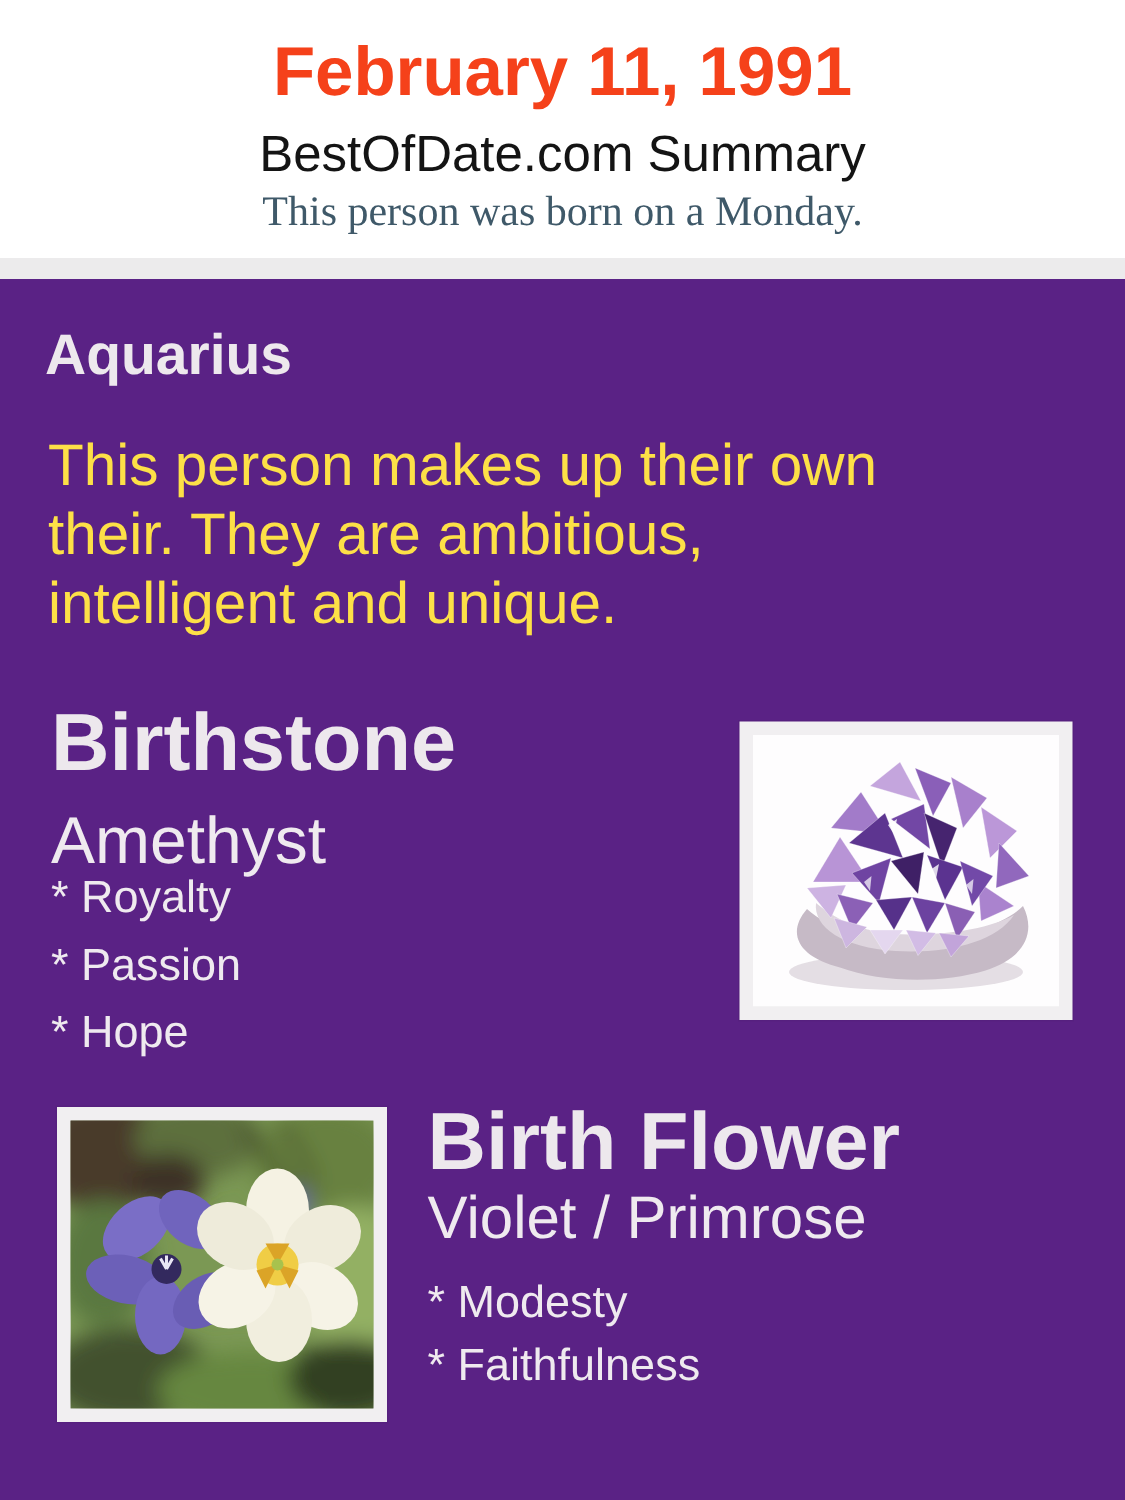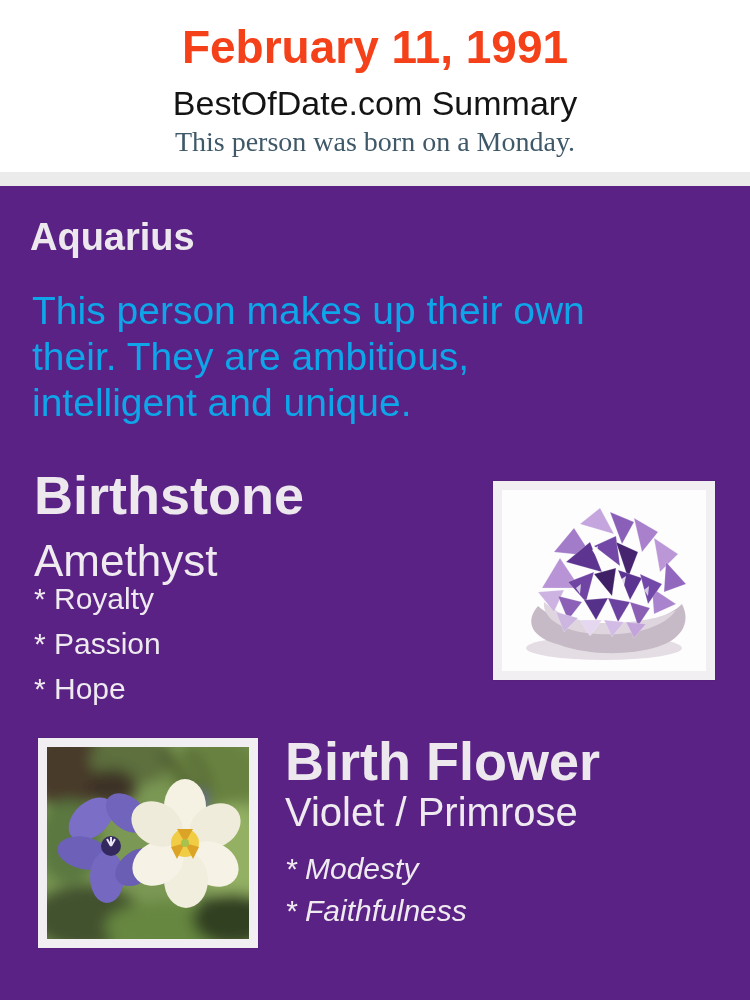--- a/index.html
+++ b/index.html
@@ -32,21 +32,21 @@
     background: var(--panel-purple, #5A2285);
     color: var(--text-offwhite, #EFEAEF);
   }
 
   .zodiac-heading {
     position: absolute; left: 30px; top: 30px;
     font-size: 38px; font-weight: 700; line-height: 1.15; color: #EDE8ED;
   }
   .zodiac-desc {
     position: absolute; left: 32px; top: 102px;
-    font-size: 39px; line-height: 46px; color: #0ea5e9;
+    font-size: 39px; line-height: 46px; color: #fde047;
   }
   .zodiac-desc div { white-space: nowrap; }
 
   .section-heading { font-size: 54px; font-weight: 700; line-height: 1.15; color: #EDE8ED; }
   .birthstone-heading { position: absolute; left: 34px; top: 278px; }
   .birthstone-name   { position: absolute; left: 34px; top: 350px; font-size: 44px; }
   .stone-traits {
     position: absolute; left: 34px; top: 398px;
     list-style: none; font-size: 30px;
   }
@@ -59,21 +59,21 @@
     box-shadow: 0 0 0 1px rgba(0,0,0,0.04);
   }
   .photo-frame svg { display: block; width: 100%; height: 100%; }
   .stone-photo  { left: 493px; top: 295px; width: 222px; height: 199px; }
   .flower-photo { left: 38px;  top: 552px; width: 220px; height: 210px; }
 
   .flower-heading { position: absolute; left: 285px; top: 544px; }
   .flower-name    { position: absolute; left: 285px; top: 604px; font-size: 40px; }
   .flower-traits {
     position: absolute; left: 285px; top: 668px;
-    list-style: none; font-size: 30px; font-style: italic;
+    list-style: none; font-size: 30px;
   }
   .flower-traits li { line-height: 30px; margin-bottom: 12px; white-space: nowrap; }
 </style>
 </head>
 <body>
 
 <div class="page">
 
   <div class="header-title">February 11, 1991</div>
   <div class="header-subtitle">BestOfDate.com Summary</div>

